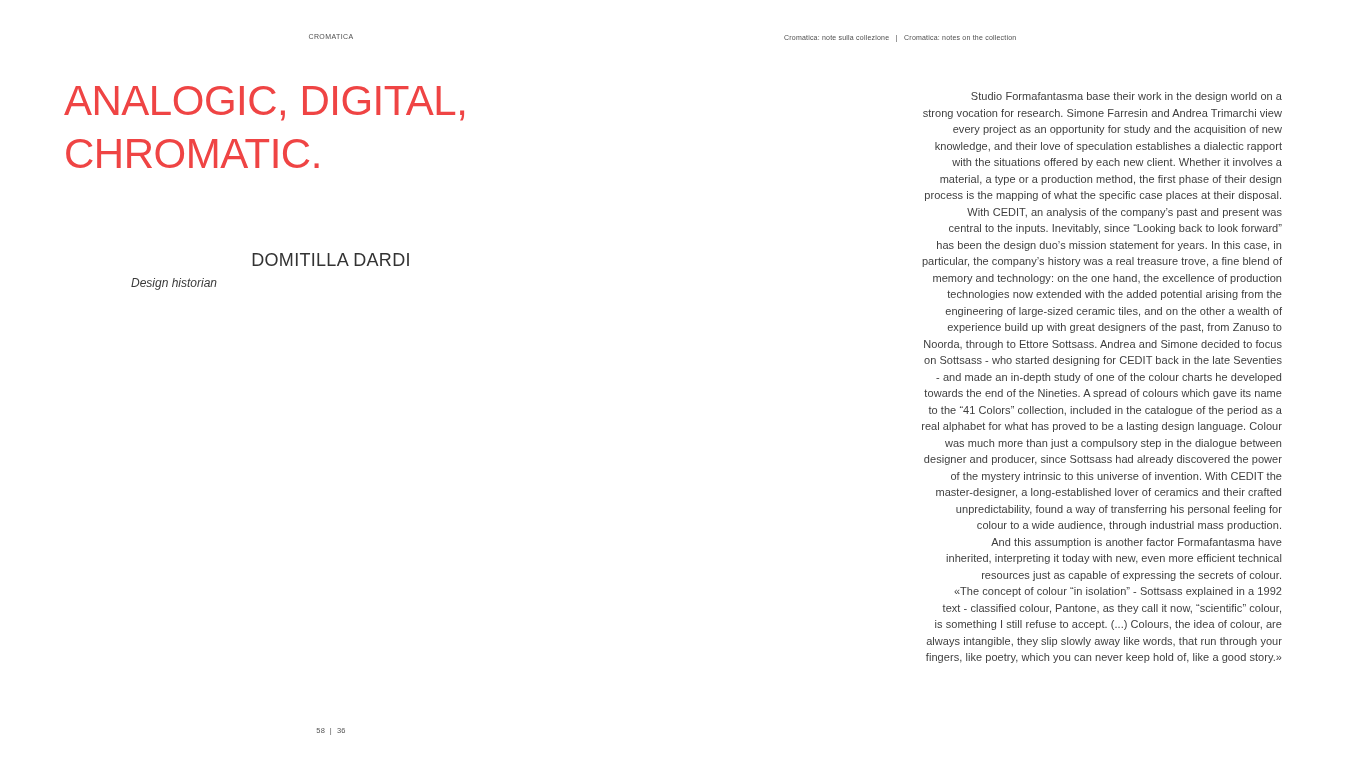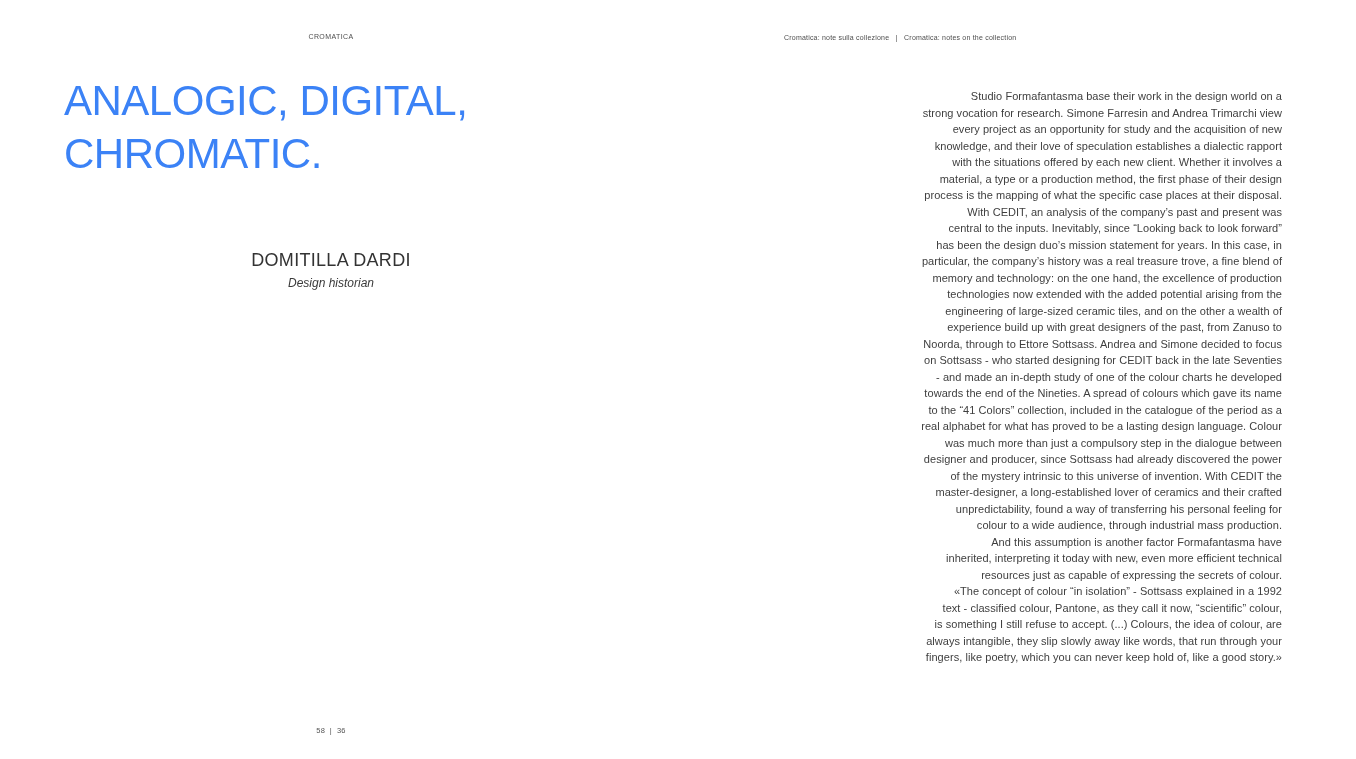--- a/index.html
+++ b/index.html
@@ -29,40 +29,40 @@
   }
   .article-title {
     position: absolute;
     left: 64px;
     top: 74px;
     margin: 0;
     font-size: 42px;
     line-height: 53px;
     font-weight: 400;
     letter-spacing: -0.5px;
-    color: #3b82f6;
+    color: #ef4444;
     white-space: pre-line;
   }
   .author-name {
     position: absolute;
     left: 131px;
     top: 238px;
     width: 400px;
     text-align: center;
     font-size: 18px;
     letter-spacing: 0.3px;
     color: #333333;
     margin-top: 12px;
   }
   .author-role {
     position: absolute;
     left: 131px;
     top: 276px;
     width: 400px;
-    text-align: center;
+    text-align: left;
     font-size: 12px;
     font-style: italic;
     color: #3a3a3a;
   }
   .folio {
     position: absolute;
     left: 131px;
     top: 726px;
     width: 400px;
     text-align: center;

